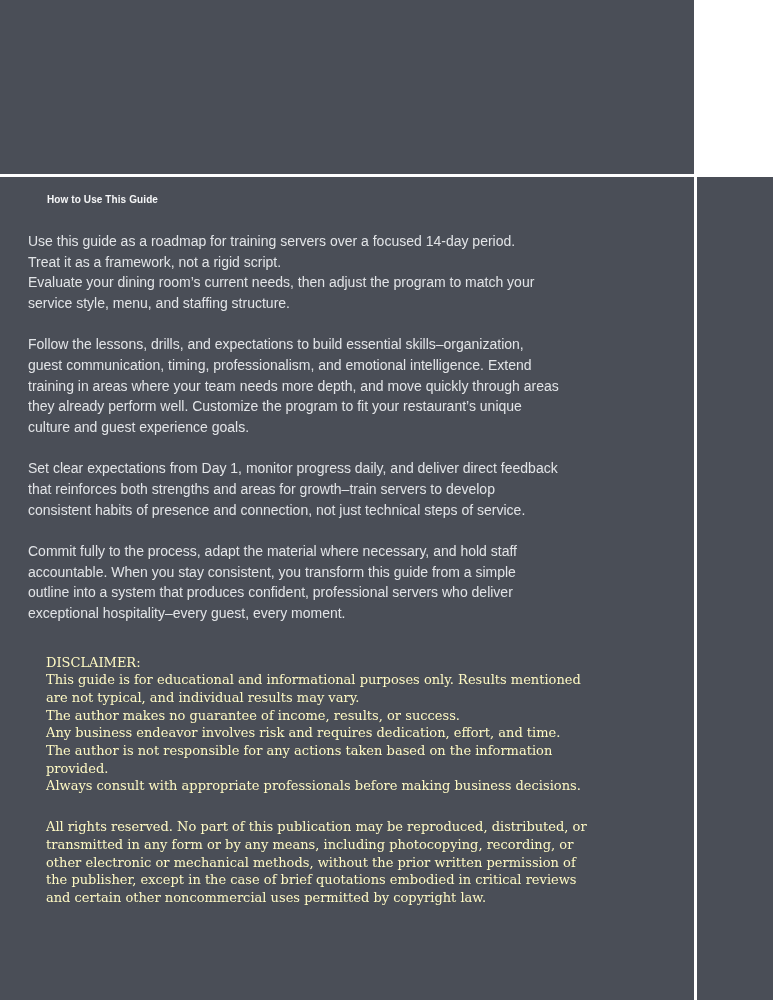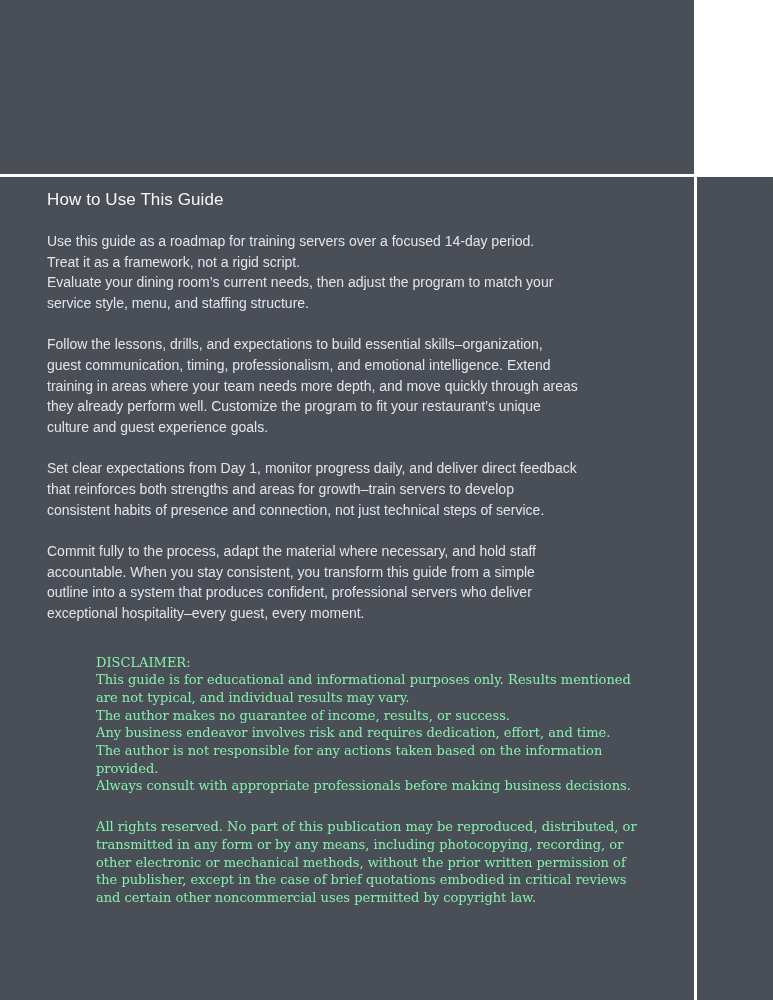--- a/index.html
+++ b/index.html
@@ -47,40 +47,40 @@
     background: #ffffff;
   }
   .side-strip {
     position: absolute;
     left: 697px; top: 177px;
     width: 76px; height: 823px;
     background: #4a4e57;
   }
   .doc-heading {
     margin: 13px 18px 0 47px;
-    font-size: 17px;
+    font-size: 10px;
     line-height: 20px;
-    font-weight: normal;
+    font-weight: bold;
     color: #f6f7f8;
     letter-spacing: 0.1px;
     white-space: pre-wrap;
   }
   .body-para {
-    margin: 21px 18px 0 47px;
+    margin: 21px 18px 0 28px;
     font-size: 14px;
     line-height: 20.6px;
     color: #e2e4e7;
     white-space: pre-wrap;
   }
   .legal-block {
-    margin: 30px 40px 0 96px;
+    margin: 30px 40px 0 46px;
     font-family: "DejaVu Serif", serif;
     font-size: 13px;
     line-height: 17.7px;
-    color: #86efac;
+    color: #fef9c3;
   }
   .legal-block.copyright {
     margin-top: 23px;
   }
   .legal-line, .legal-text {
     white-space: pre-wrap;
   }
 </style>
 </head>
 <body>

